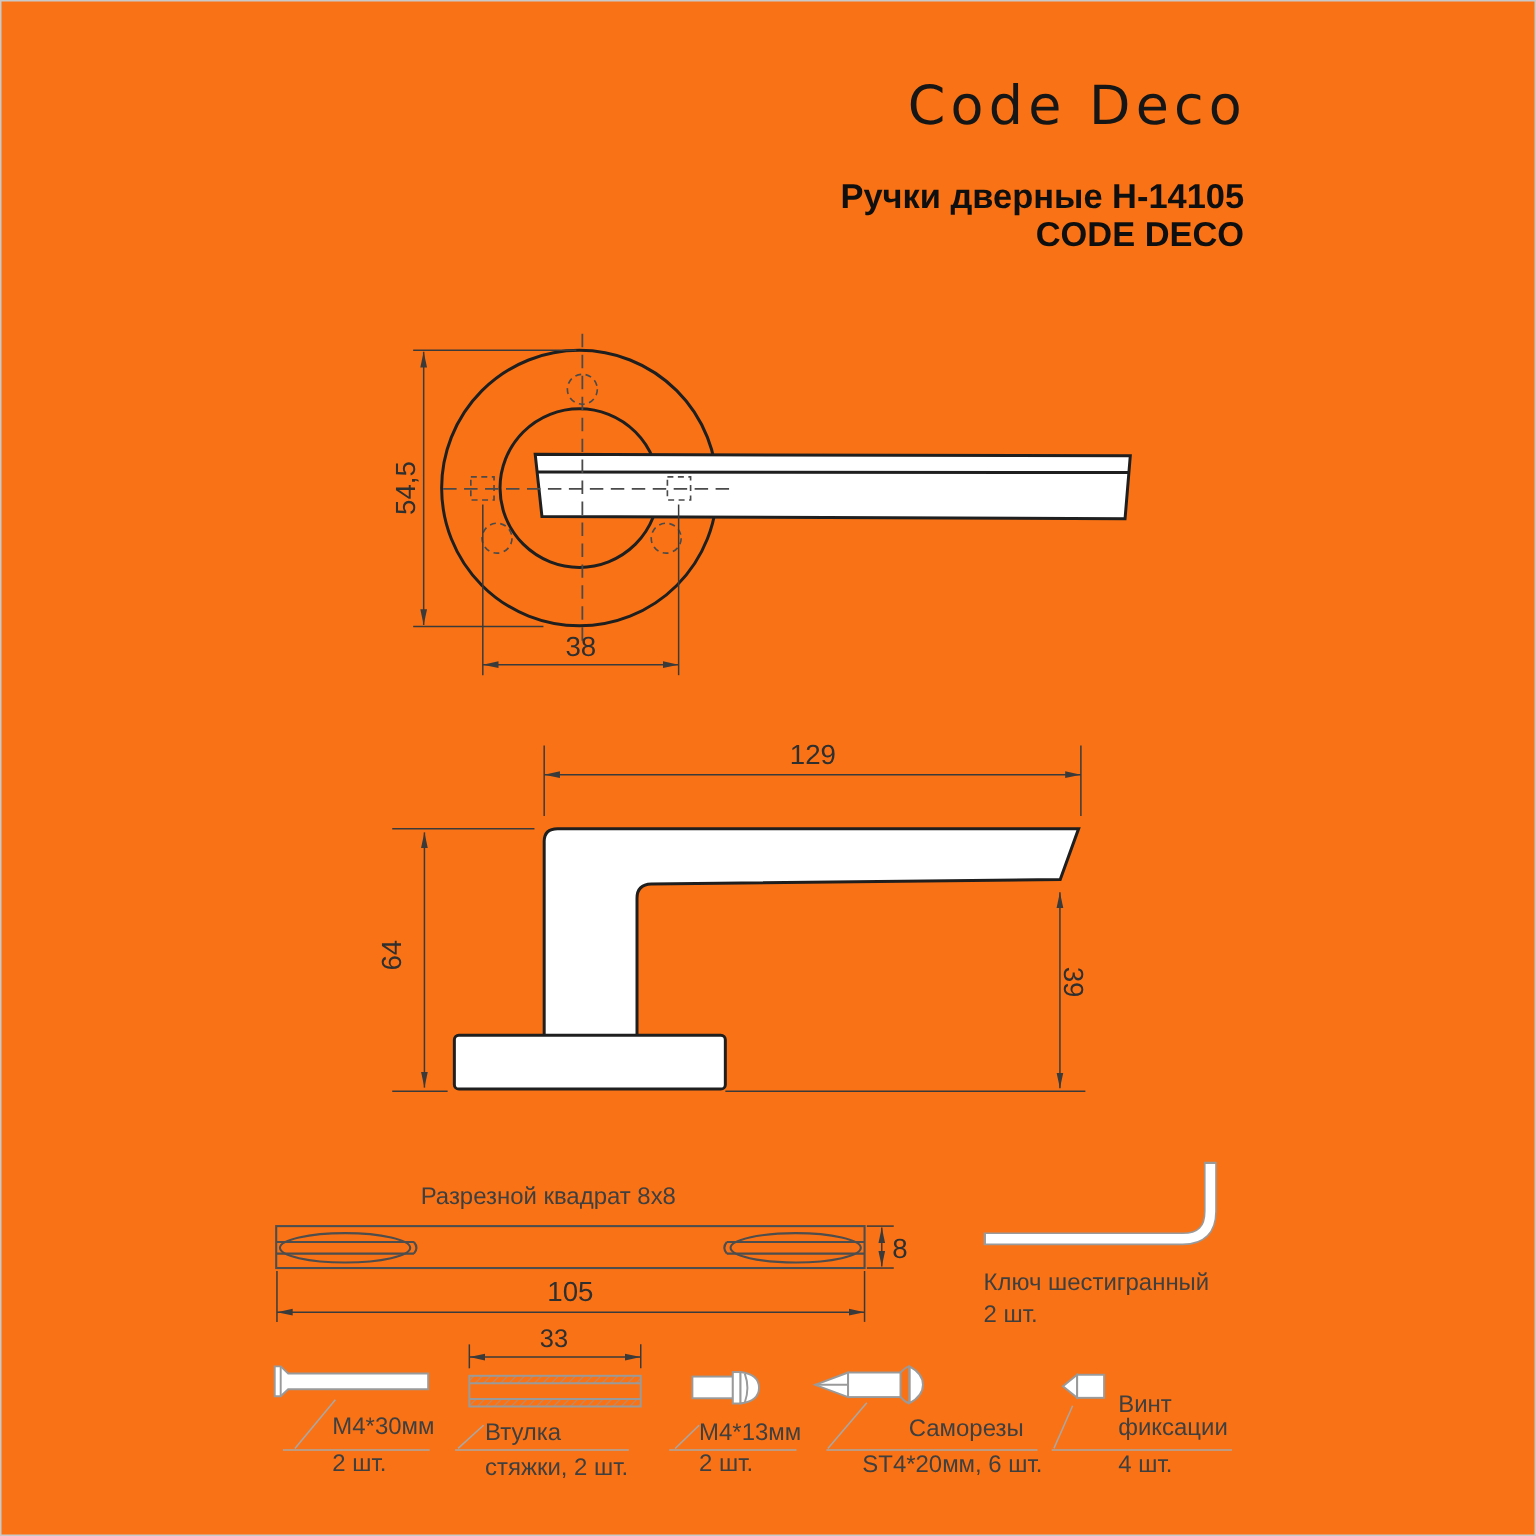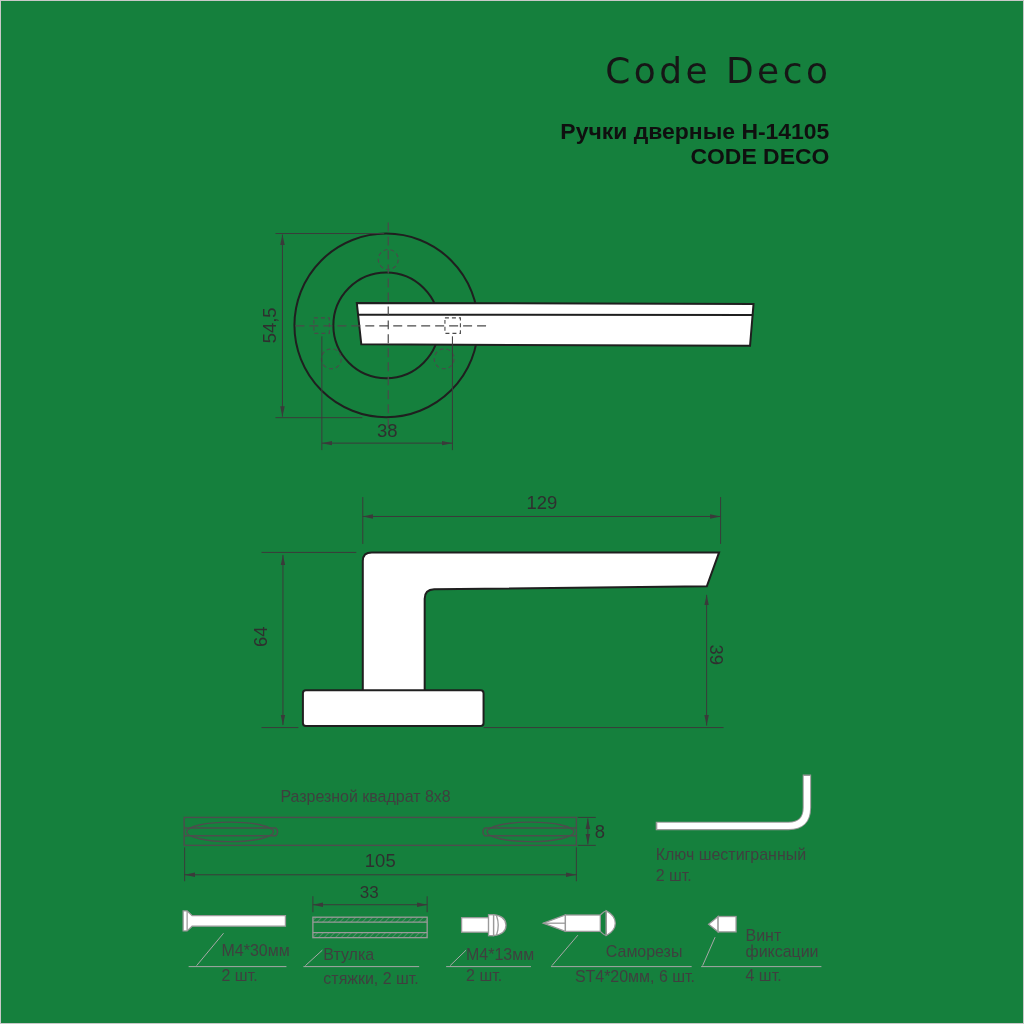--- a/index.html
+++ b/index.html
@@ -1,16 +1,16 @@
 <!DOCTYPE html>
 <html><head>
 <meta charset="utf-8">
 <style>
   html,body{margin:0;padding:0;background:#ffffff;}
-  #page{position:relative;width:1022px;height:1022px;background:#15803d;border:1px solid #c9c9c9;overflow:hidden;}
+  #page{position:relative;width:1022px;height:1022px;background:#f97316;border:1px solid #c9c9c9;overflow:hidden;}
   svg{display:block;}
   .ln-main{stroke:#1f1f1f;stroke-width:2;fill:none;}
   .ln-main-f{stroke:#1f1f1f;stroke-width:2;fill:#ffffff;}
   .ln-dash{stroke:#4a4a4a;stroke-width:1.2;fill:none;stroke-dasharray:9 5;}
   .ln-dash-s{stroke:#4a4a4a;stroke-width:1.1;fill:none;stroke-dasharray:4 3;}
   .ln-dim{stroke:#3a3a3a;stroke-width:1;fill:none;}
   .ln-spindle{stroke:#4d4d4d;stroke-width:1.4;fill:none;}
   .ln-part{stroke:#9a9a9a;stroke-width:1.3;fill:#ffffff;}
   .ln-part-n{stroke:#9a9a9a;stroke-width:1.3;fill:none;}
   .ln-lead{stroke:#a8a8a8;stroke-width:1;fill:none;}

